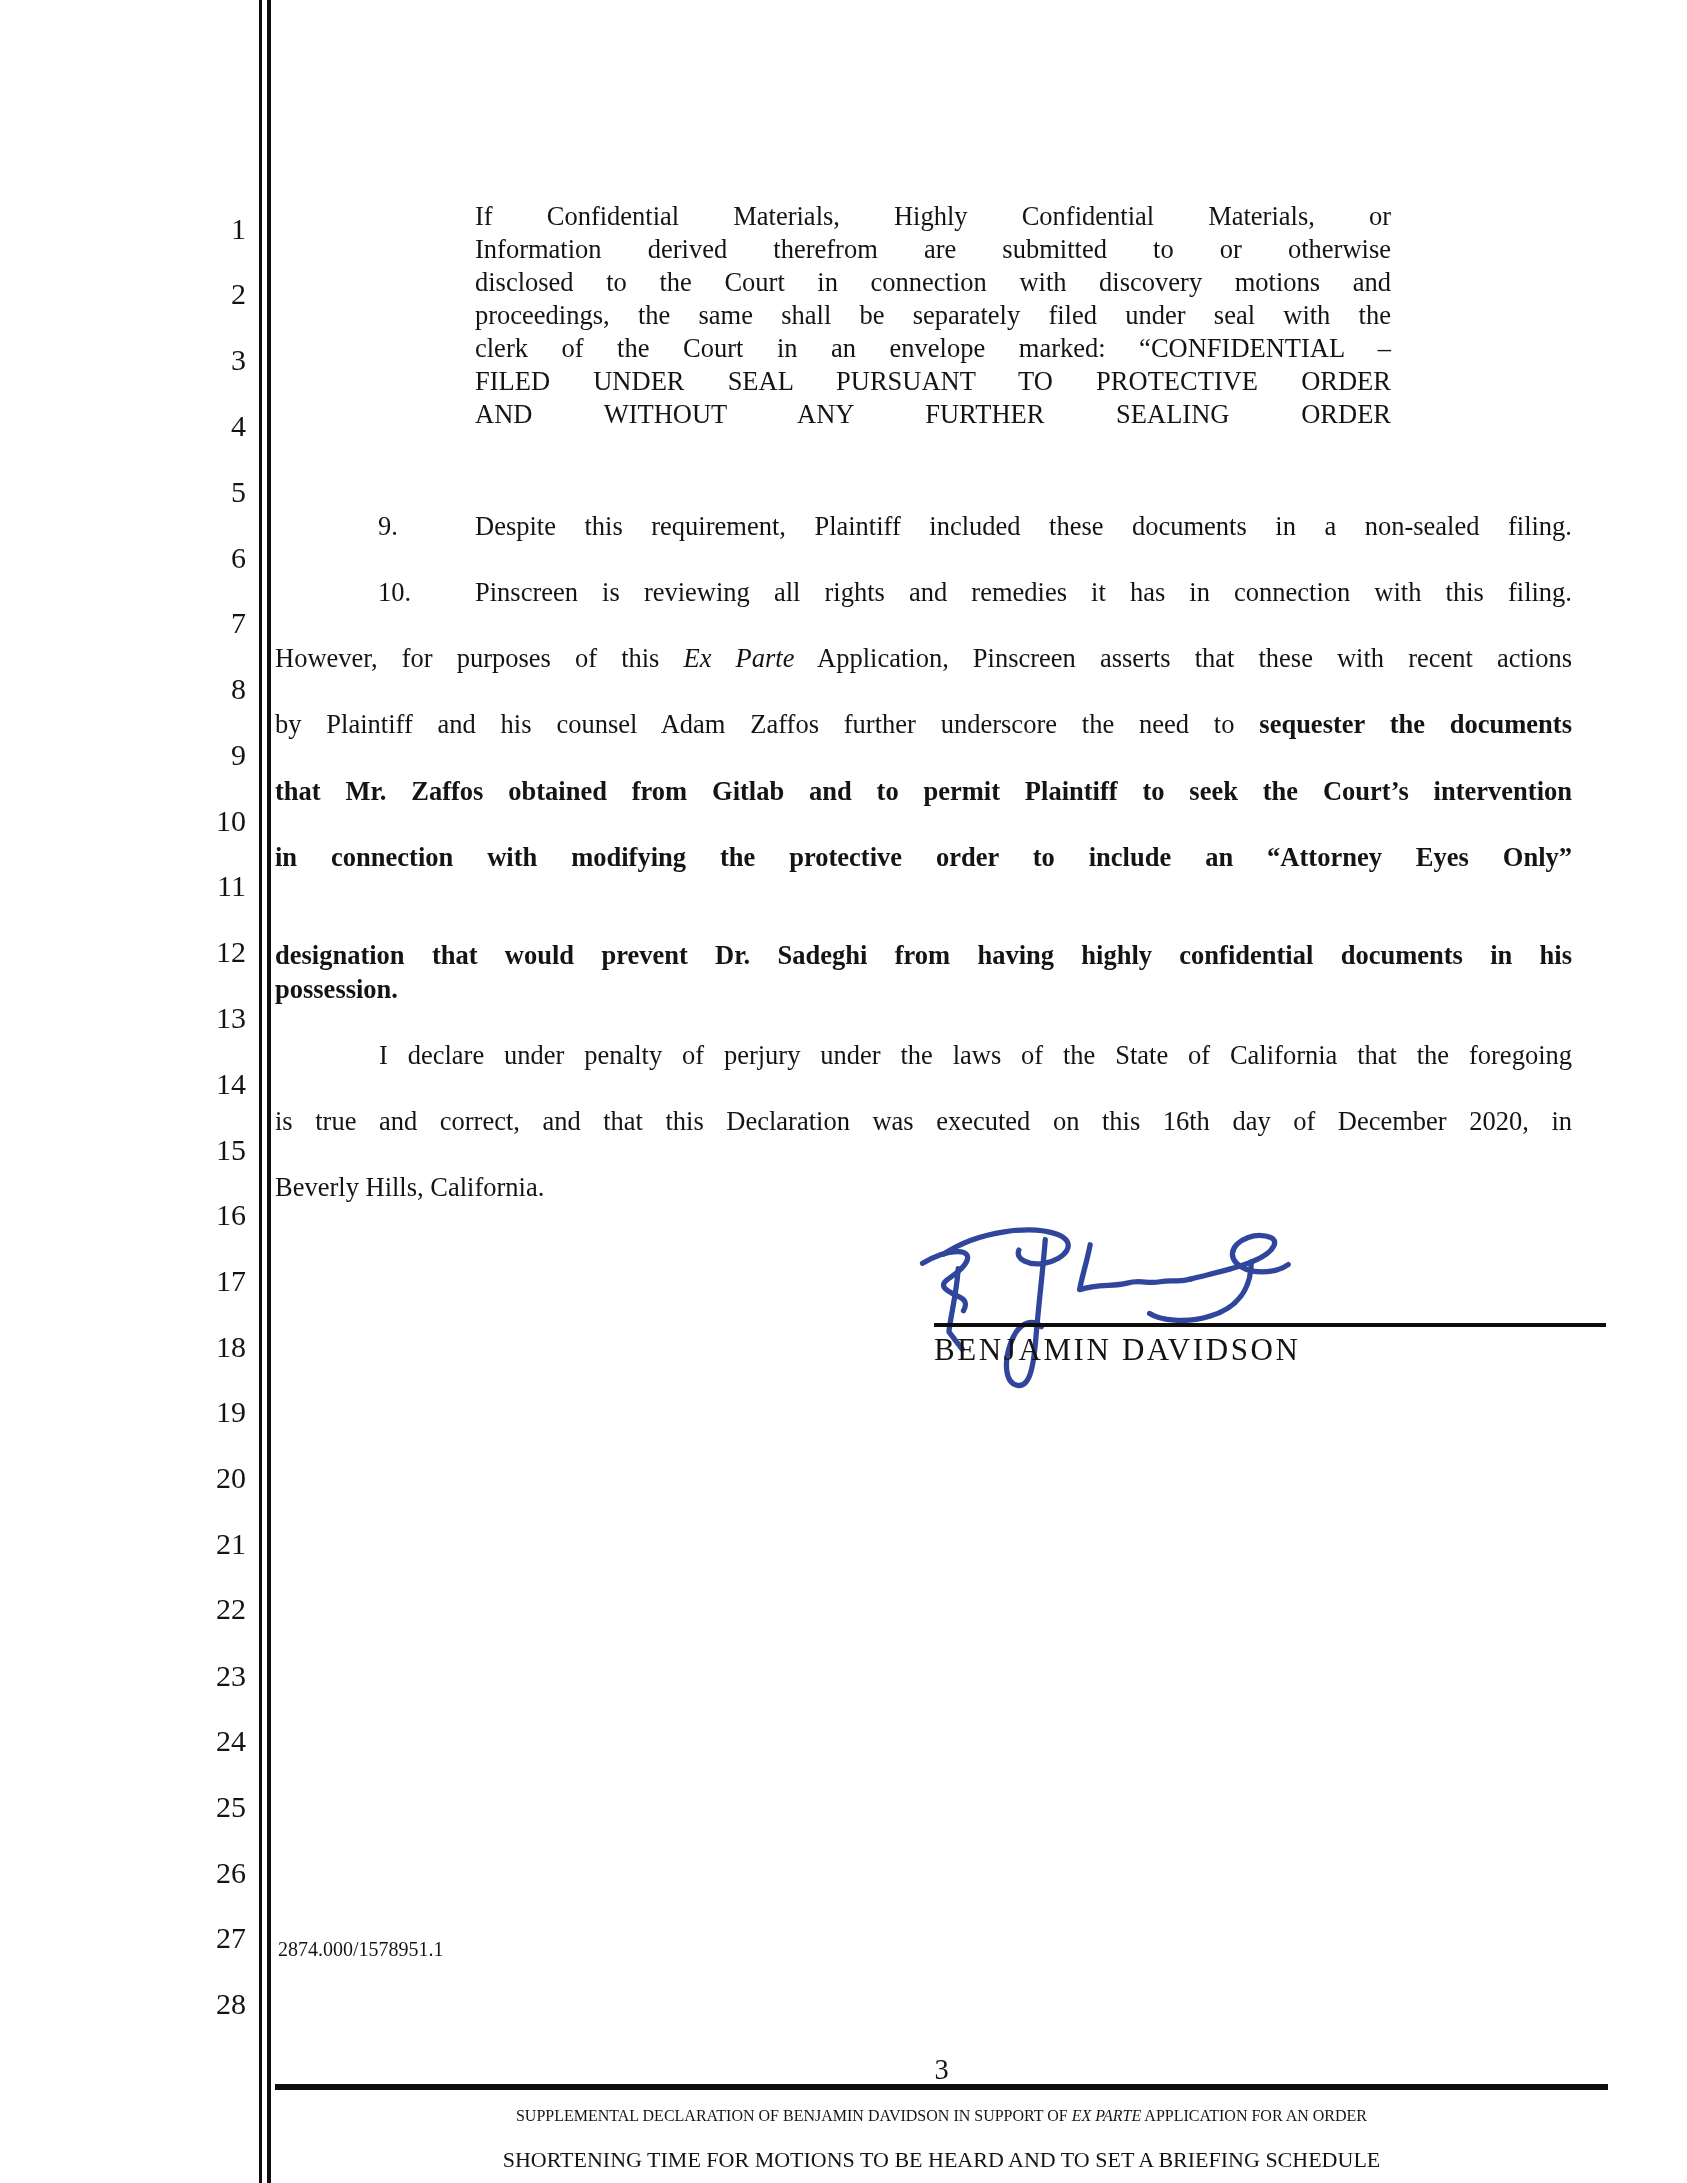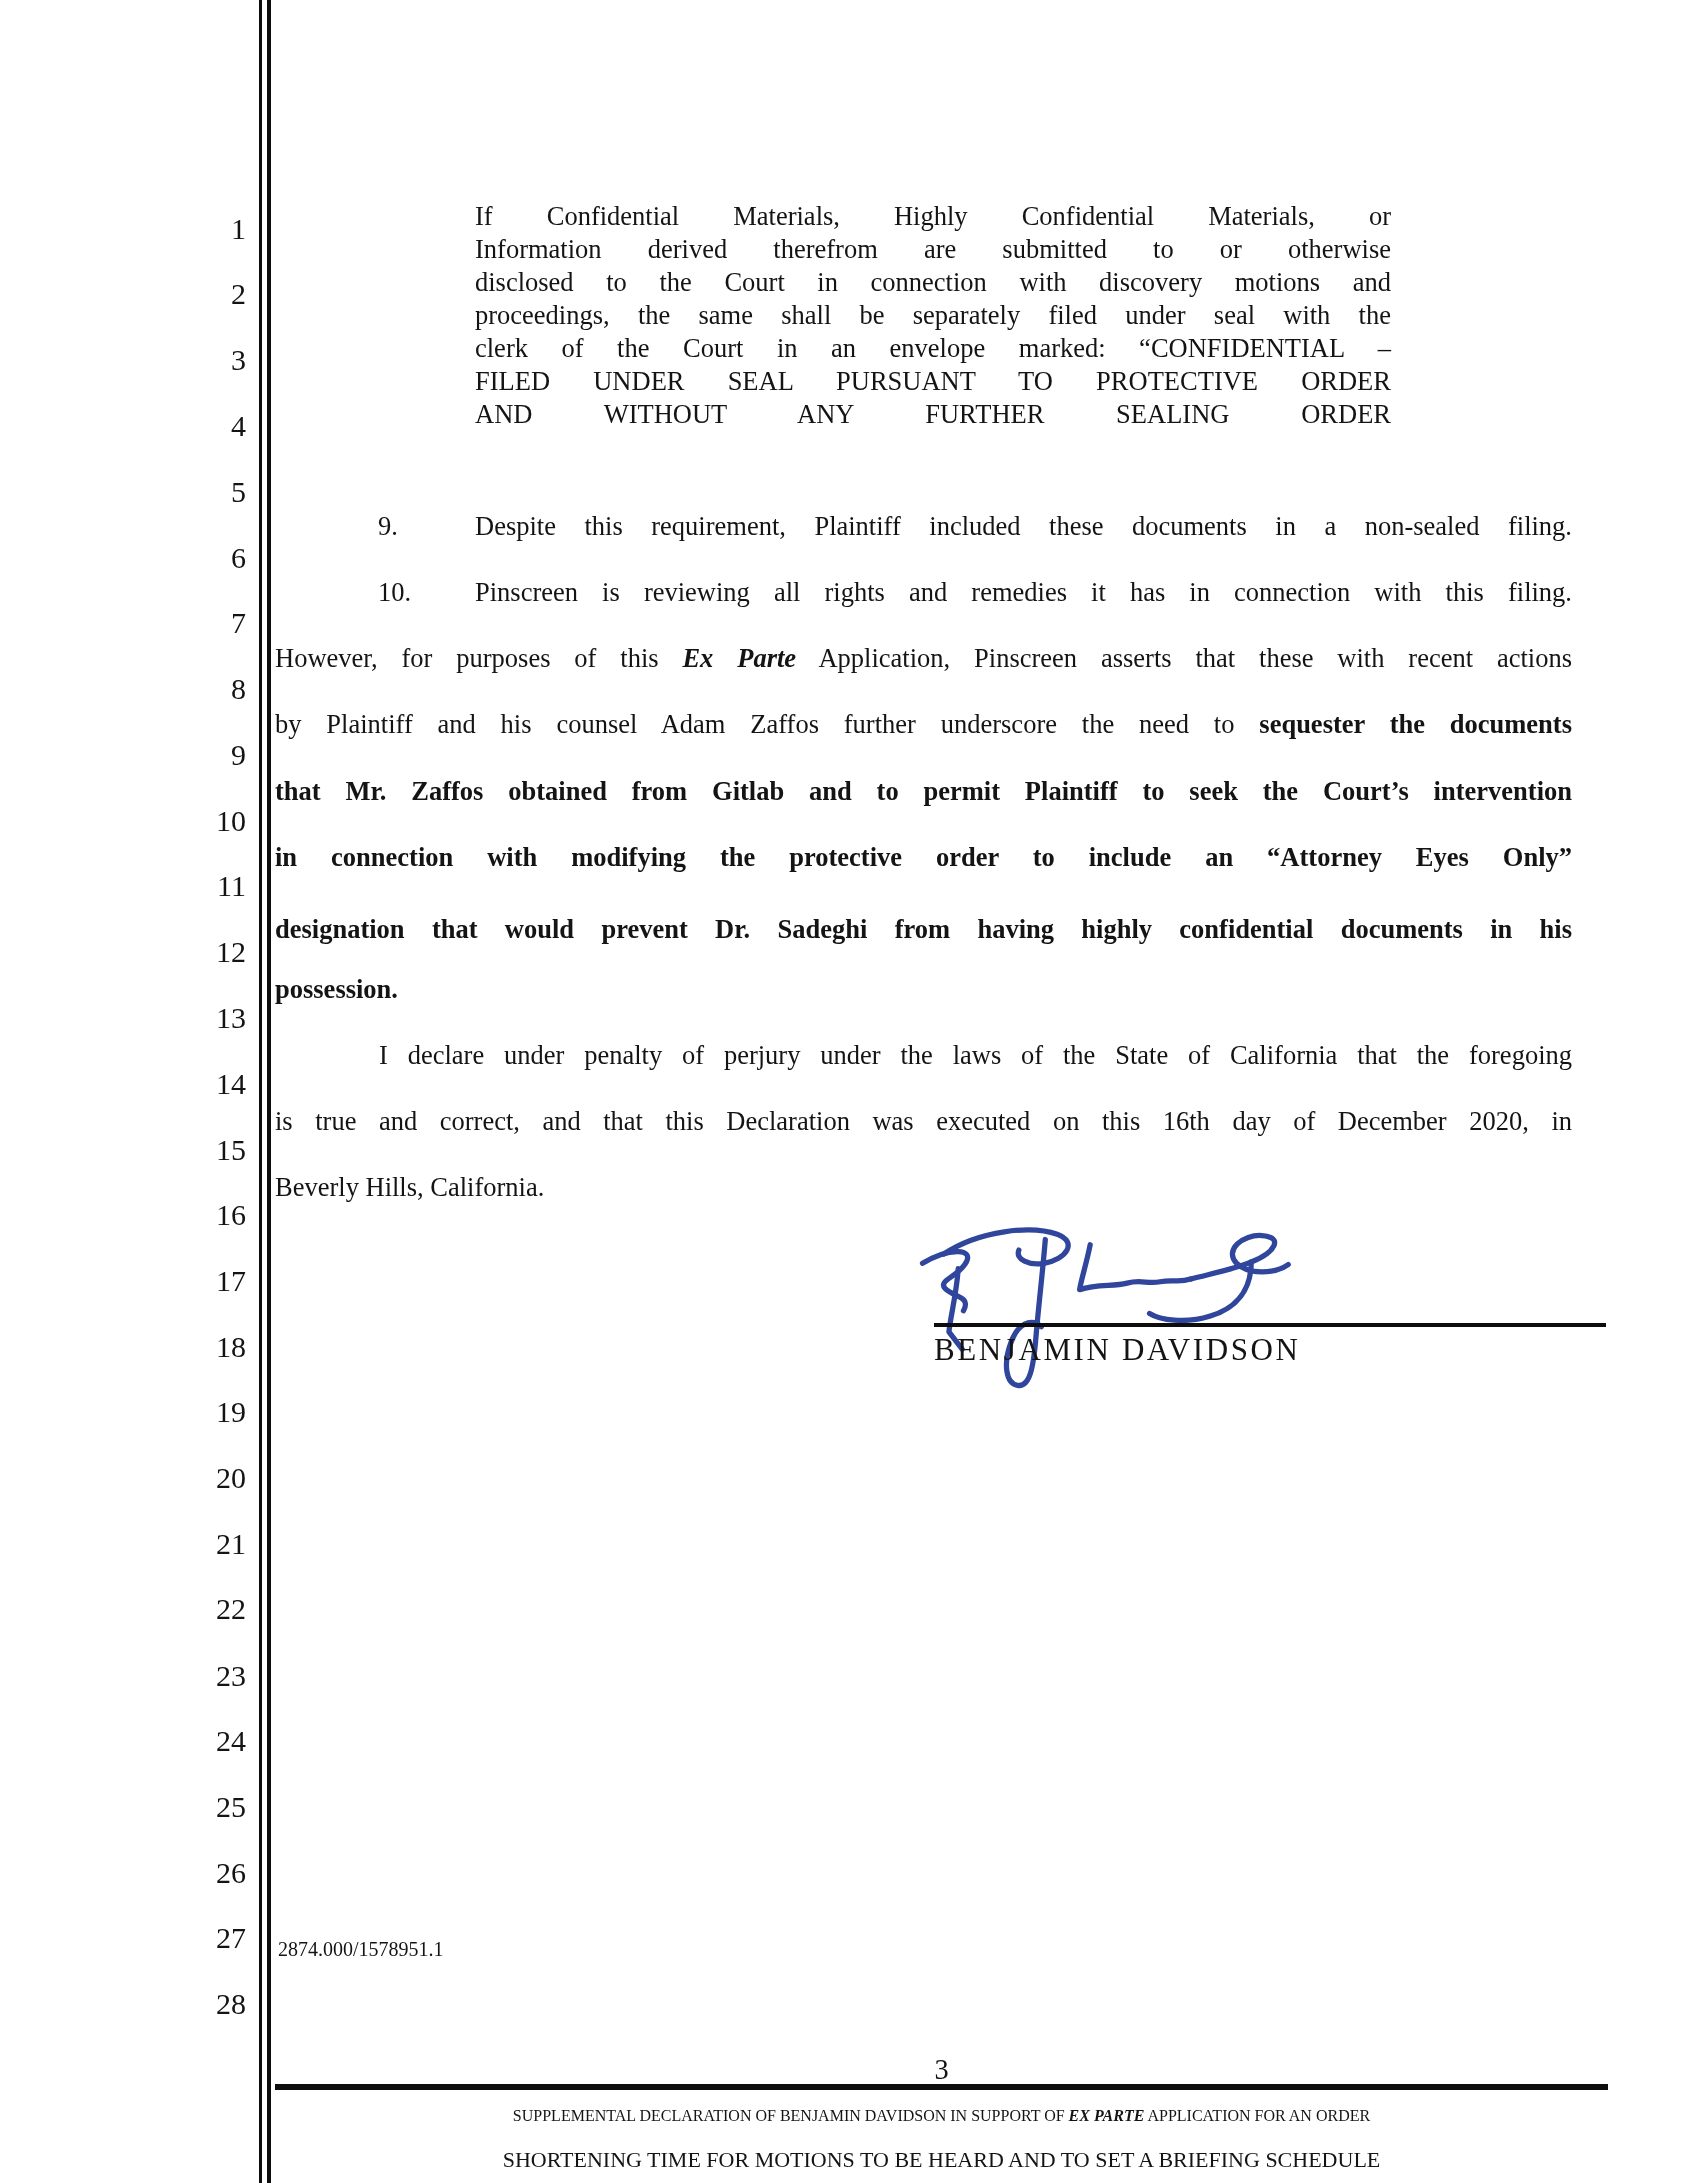--- a/index.html
+++ b/index.html
@@ -11,21 +11,21 @@
   .ln{position:absolute;left:0;width:246px;height:37px;line-height:37px;
       text-align:right;font-size:30px;}
   .bq{position:absolute;left:475px;top:200px;width:916px;font-size:26.5px;line-height:33px;}
   .bq .bq-line{text-align:justify;text-align-last:justify;}
   .bq .bq-last{text-align:left;text-align-last:left;}
   .tline{position:absolute;left:275px;width:1297px;height:66px;line-height:66px;font-size:26.5px;}
   .j{text-align:justify;text-align-last:justify;}
   .ind{text-indent:200px;}
   .ind2{text-indent:104px;}
   .pnum{position:absolute;left:103px;text-indent:0;}
-  .it{font-style:italic;font-weight:bold;}
+  .it{font-style:italic;}
   .b{font-weight:bold;}
   .sig-svg{position:absolute;left:880px;top:1225px;}
   .sig-line{position:absolute;left:934px;top:1323px;width:672px;height:4px;background:#0d0d0d;}
   .sig-name{position:absolute;left:934px;top:1332px;font-size:31px;letter-spacing:2.6px;}
   .f-file{position:absolute;left:278px;top:1938px;font-size:20px;text-align:right;}
   .f-page{position:absolute;left:275px;top:2054px;width:1333px;text-align:center;font-size:28.4px;}
   .f-rule{position:absolute;left:275px;top:2084px;width:1333px;height:6px;background:#0d0d0d;}
   .f-l1{position:absolute;left:275px;top:2107px;width:1333px;text-align:center;font-size:16px;}
   .f-l2{position:absolute;left:275px;top:2147px;width:1333px;text-align:center;font-size:22px;}
 </style>
@@ -88,21 +88,21 @@
   </div>
   <div class="tline j" style="top:691px">
     <span>by Plaintiff and his counsel Adam Zaffos further underscore the need to </span><span class="b">sequester the documents</span>
   </div>
   <div class="tline j" style="top:758px">
     <span class="b">that Mr. Zaffos obtained from Gitlab and to permit Plaintiff to seek the Court’s intervention</span>
   </div>
   <div class="tline j" style="top:824px">
     <span class="b">in connection with modifying the protective order to include an “Attorney Eyes Only”</span>
   </div>
-  <div class="tline j" style="top:896px">
+  <div class="tline j" style="top:922px">
     <span class="b">designation that would prevent Dr. Sadeghi from having highly confidential documents in his</span>
   </div>
   <div class="tline" style="top:956px">
     <span class="b">possession.</span>
   </div>
 
   <div class="tline j ind2" style="top:1022px">
     <span>I declare under penalty of perjury under the laws of the State of California that the foregoing</span>
   </div>
   <div class="tline j" style="top:1088px">

